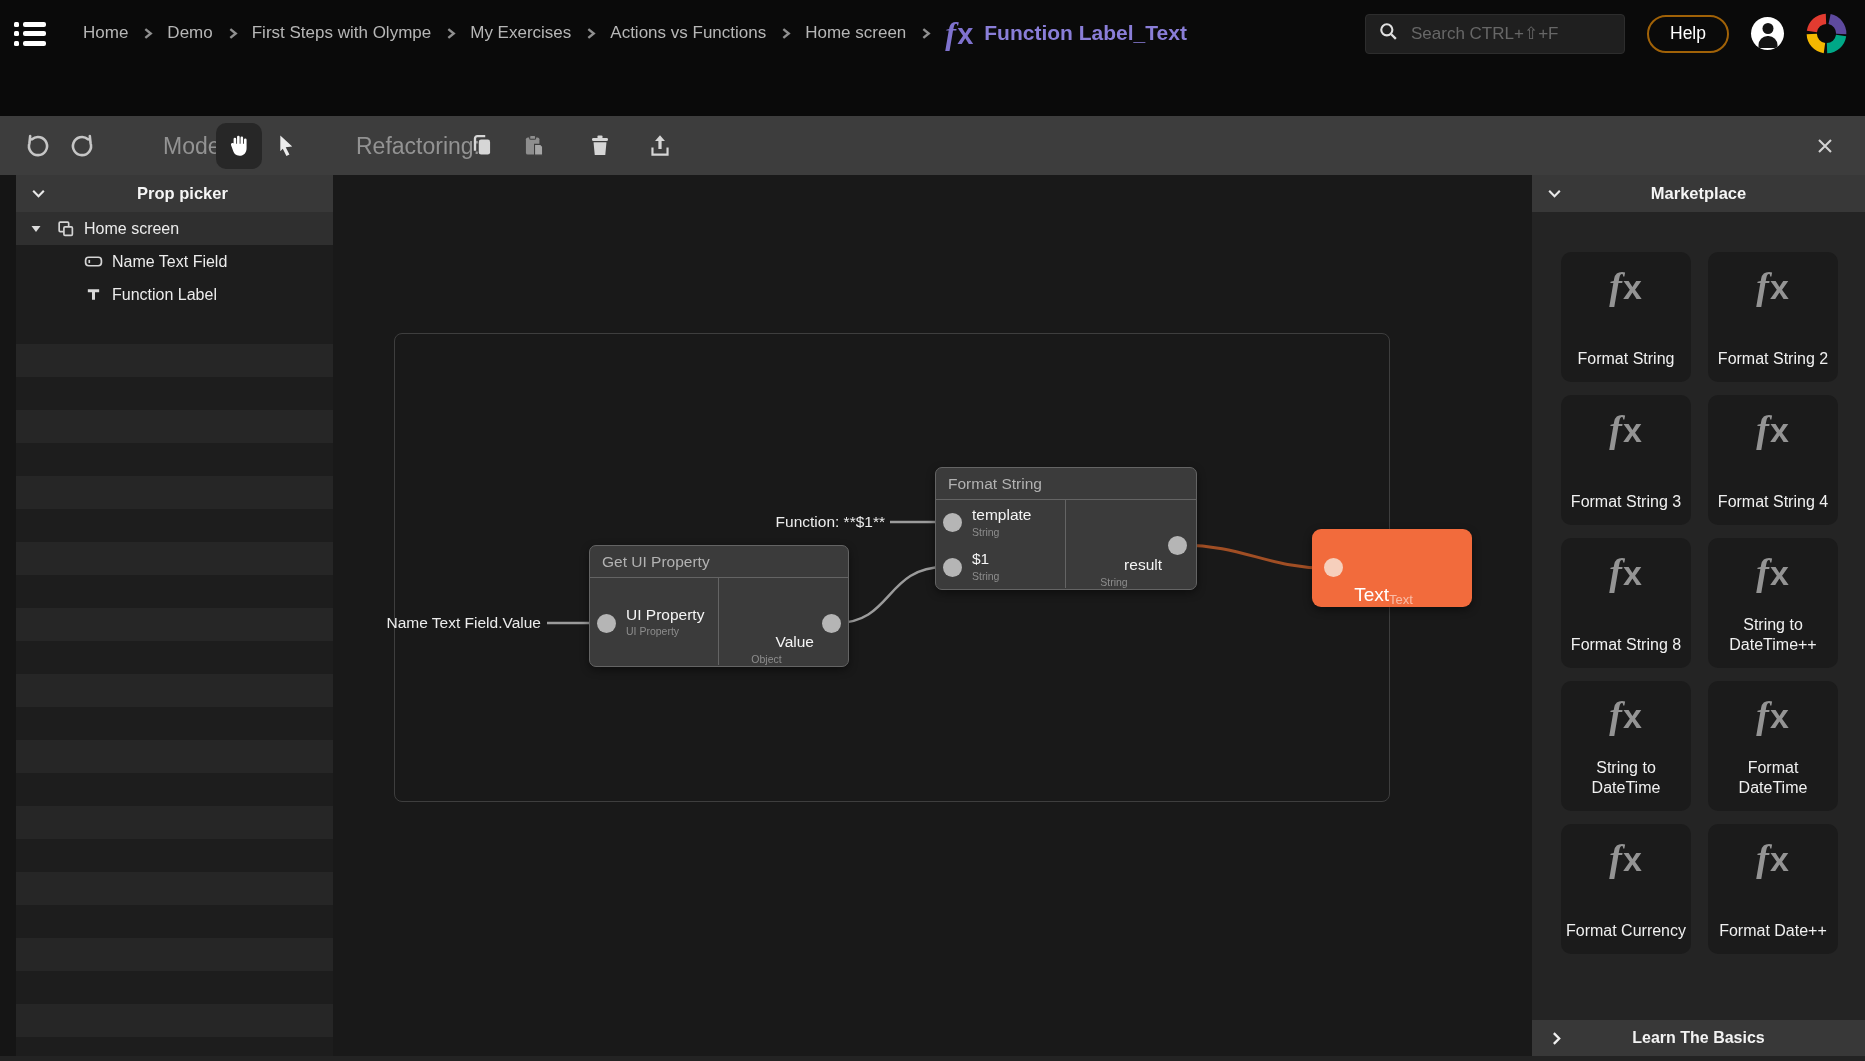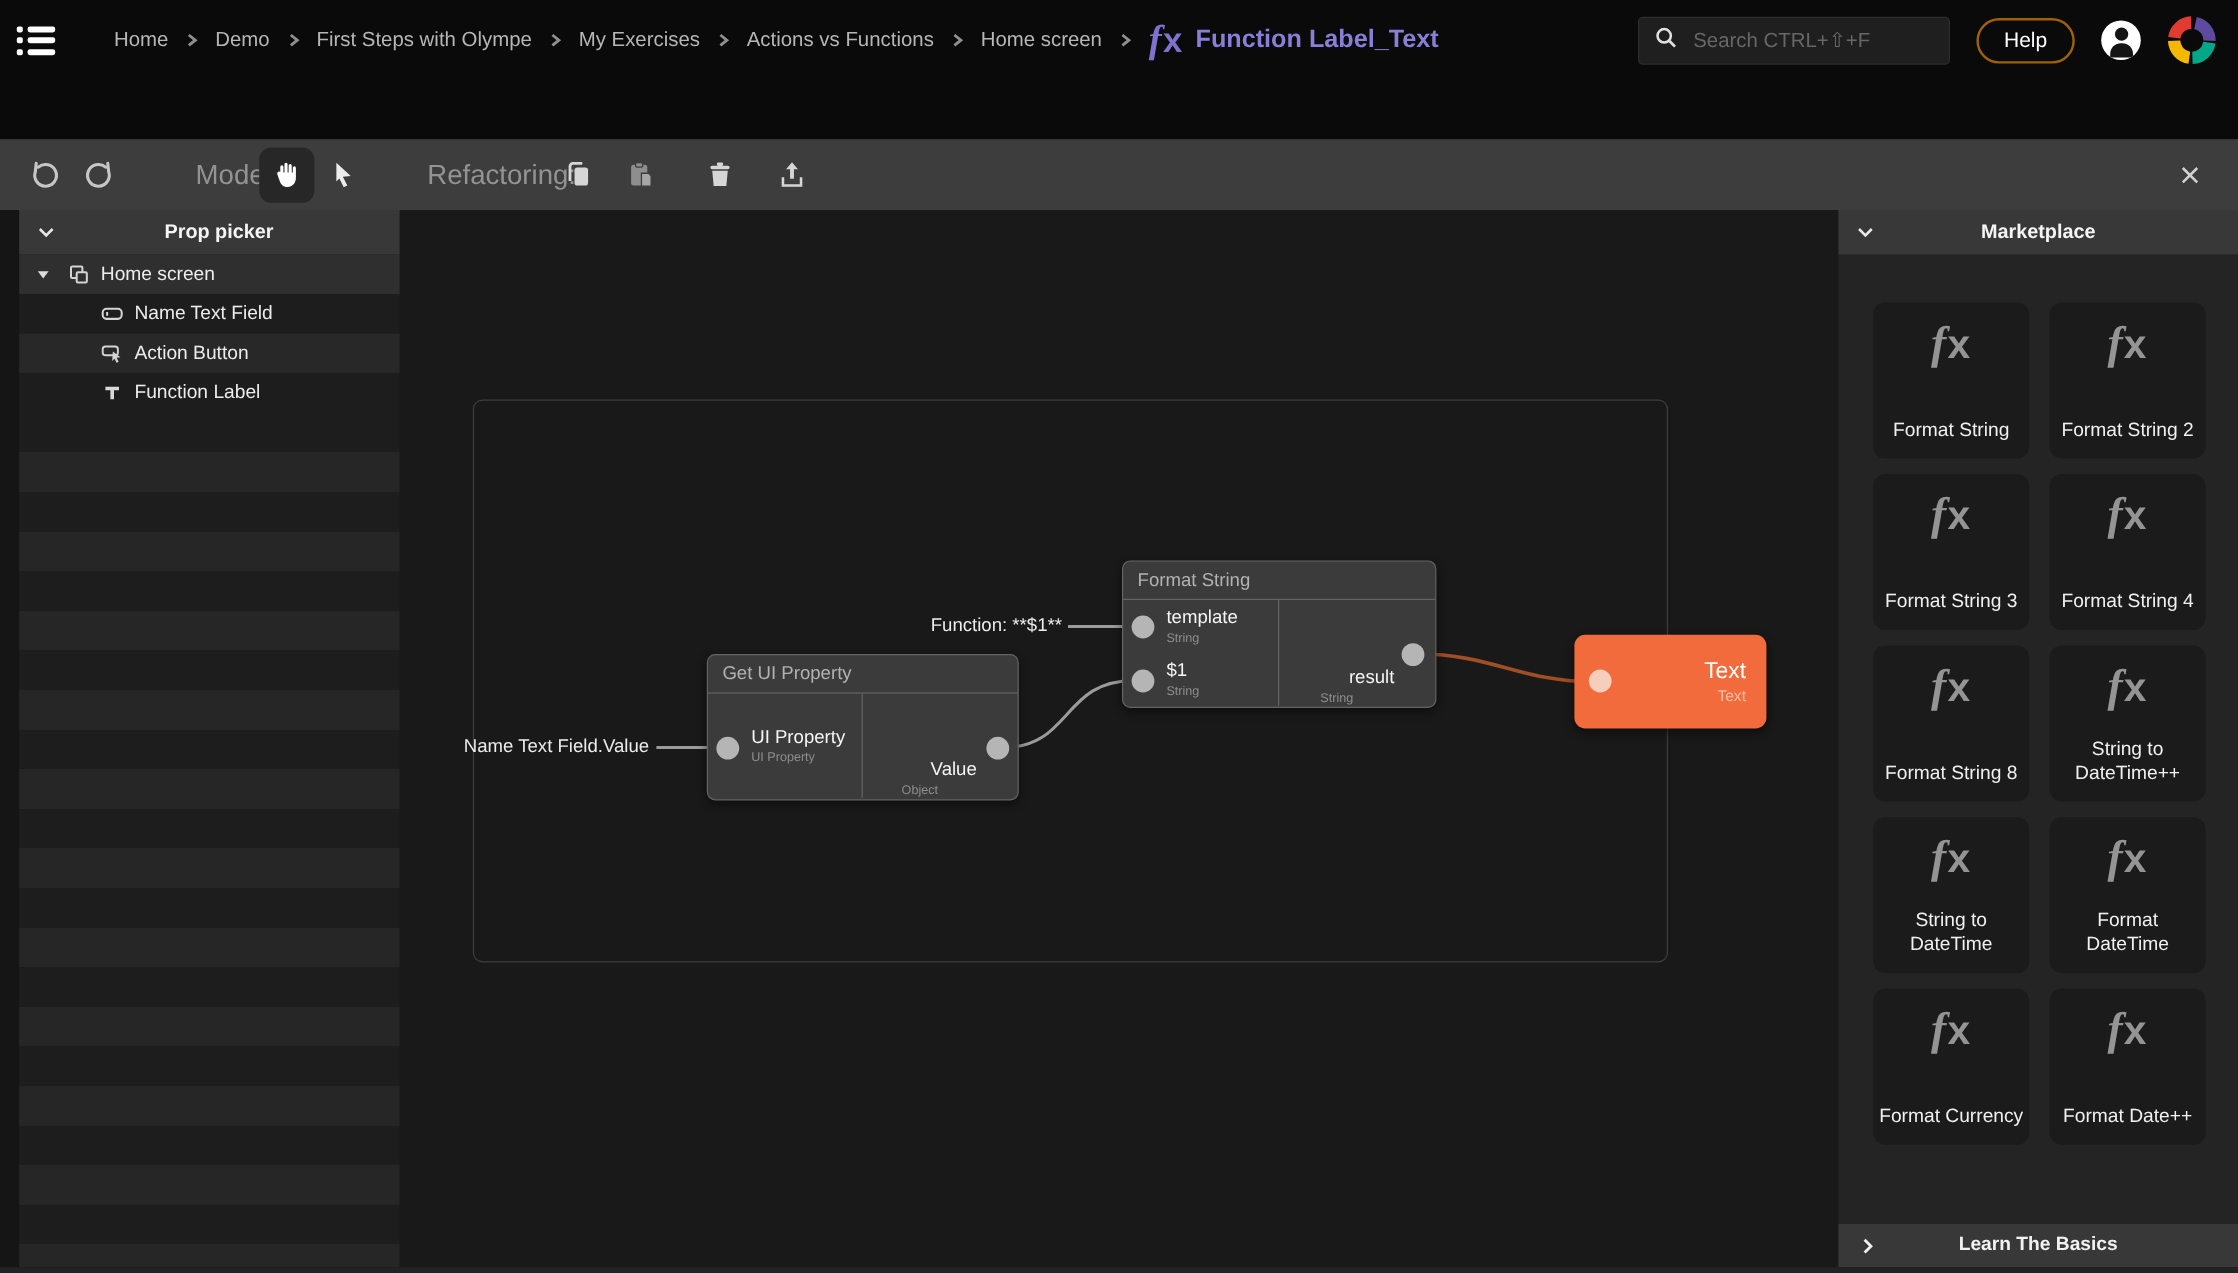--- a/index.html
+++ b/index.html
@@ -7,21 +7,21 @@
   body{width:1865px;height:1061px;position:relative;overflow:hidden;
        background:#151515;color:#e6e6e6;font-family:"Liberation Sans",sans-serif}
 
   
   .topbar{position:absolute;left:0;top:0;width:100%;height:116px;background:#0a0a0a}
   .topbar-inner{position:absolute;left:0;top:0;width:100%;height:67px;display:flex;align-items:center}
   .hamburger{margin-left:14px;width:36px;height:28px;display:flex;flex-direction:column;justify-content:space-between;padding:2px 0;cursor:pointer}
   .hamburger .row{display:flex;align-items:center;gap:4px}
   .hamburger .dot{width:5px;height:5px;border-radius:1.5px;background:#fff}
   .hamburger .bar{width:23px;height:5px;border-radius:2px;background:#fff}
-  .crumbs{display:flex;align-items:center;gap:13px;margin-left:45px;font-size:17px;color:#b6b6b6;white-space:nowrap}
+  .crumbs{display:flex;align-items:center;gap:13px;margin-left:33px;font-size:17px;color:#b6b6b6;white-space:nowrap}
   .crumb-sep{display:flex;align-items:center}
   .current-group{display:flex;align-items:center;gap:10px}
   .fx-glyph{color:#7F72CE;font-size:29px;line-height:1;letter-spacing:1px}
   .fx-glyph em{font-family:"Liberation Serif",serif;font-style:italic;font-weight:700;font-size:1.12em}
   .fx-glyph b{font-weight:700}
   .current-title{color:#8A7ED8;font-size:21px;font-weight:700}
   .topbar-right{position:absolute;right:0;top:0;height:67px;display:flex;align-items:center;gap:22px;padding-right:18px}
   .search-box{width:260px;height:40px;background:#1f1f1f;border:1px solid #2d2d2d;border-radius:4px;display:flex;align-items:center;padding:0 12px;gap:10px}
   .search-box input{background:transparent;border:none;outline:none;color:#dcdcdc;font-size:17px;width:100%;font-family:inherit}
   .search-box input::placeholder{color:#676767}
@@ -64,21 +64,21 @@
   .col-in{width:50%;border-right:1px solid #646464;display:flex;flex-direction:column}
   .col-out{width:50%;display:flex;flex-direction:column;justify-content:flex-end;align-items:flex-end;padding-right:34px}
   .in-row{flex:1;display:flex;flex-direction:column;justify-content:center;padding-left:36px}
   .single .col-in{justify-content:center}
   .pname{font-size:15.5px;color:#f5f5f5;line-height:1.15}
   .ptype{font-size:10.5px;color:#8d8d8d;margin-top:2px}
   .col-out .ptype{align-self:center}
   .col-out{text-align:center}
   .port{position:absolute;width:19px;height:19px;border-radius:50%;background:#b5b5b5;cursor:crosshair}
   .edge-label{position:absolute;font-size:15.5px;color:#ececec;transform:translateY(-50%);white-space:nowrap;cursor:pointer}
-  .node-orange{background:#F26B3C;border:none;border-radius:9px;display:flex;flex-direction:column;justify-content:center;align-items:flex-end;padding-right:17px}
+  .node-orange{background:#F26B3C;border:none;border-radius:9px;display:flex;flex-direction:row;justify-content:center;align-items:flex-end;padding-right:17px}
   .node-orange .o-title{font-size:19px;color:#fff;line-height:1.2}
   .node-orange .o-sub{font-size:13px;color:rgba(255,255,255,.55)}
   .node-orange .port{background:#f6cfbc}
 
   
   .right-panel{position:absolute;right:0;top:175px;width:333px;bottom:5px;background:#242424;display:flex;flex-direction:column}
   .mk-search{margin:14px 27px 0 29px;height:50px;background:#3a3a3a;border-radius:6px;display:flex;align-items:center;padding:0 16px;gap:13px;flex:0 0 auto}
   .mk-search input{background:transparent;border:none;outline:none;color:#eaeaea;font-size:17.5px;width:100%;font-family:inherit}
   .mk-grid{margin:40px 27px 0 29px;display:grid;grid-template-columns:1fr 1fr;column-gap:17px;row-gap:13px}
   .card{height:130px;background:#1b1b1b;border-radius:10px;display:flex;flex-direction:column;align-items:center;justify-content:space-between;padding:15px 4px 13px;cursor:pointer}
@@ -260,29 +260,20 @@
     </div>
     <div class="tree-row lvl1 dark">
       <span class="t-icon">
           <svg width="19" height="19" viewBox="0 0 18 18">
             <rect x="1.5" y="5" width="15" height="8" rx="3" fill="none" stroke="#d4d4d4" stroke-width="1.6"></rect>
             <line x1="5" y1="7.5" x2="5" y2="10.5" stroke="#d4d4d4" stroke-width="1.6"></line>
           </svg>
         </span>
       <span class="t-label">Name Text Field</span>
     </div>
-    <div class="tree-row lvl1 light">
-      <span class="t-icon">
-          <svg width="19" height="19" viewBox="0 0 18 18">
-            <rect x="1.5" y="3.5" width="12" height="7" rx="2.2" fill="none" stroke="#d4d4d4" stroke-width="1.5"></rect>
-            <path d="M9.5 7.5 l6 4.6 -3 .4 1.6 3 -1.7.8 -1.5-3 -1.9 1.7 z" fill="#d4d4d4"></path>
-          </svg>
-        </span>
-      <span class="t-label">Action Button</span>
-    </div>
     <div class="tree-row lvl1 dark">
       <span class="t-icon">
           <svg width="17" height="17" viewBox="0 0 18 18">
             <path d="M3 3.5 h12 v3 h-4.4 v8 h-3.2 v-8 H3 z" fill="#d9d9d9"></path>
           </svg>
         </span>
       <span class="t-label">Function Label</span>
     </div>
     <div class="tree-filler"></div>
   </div>

